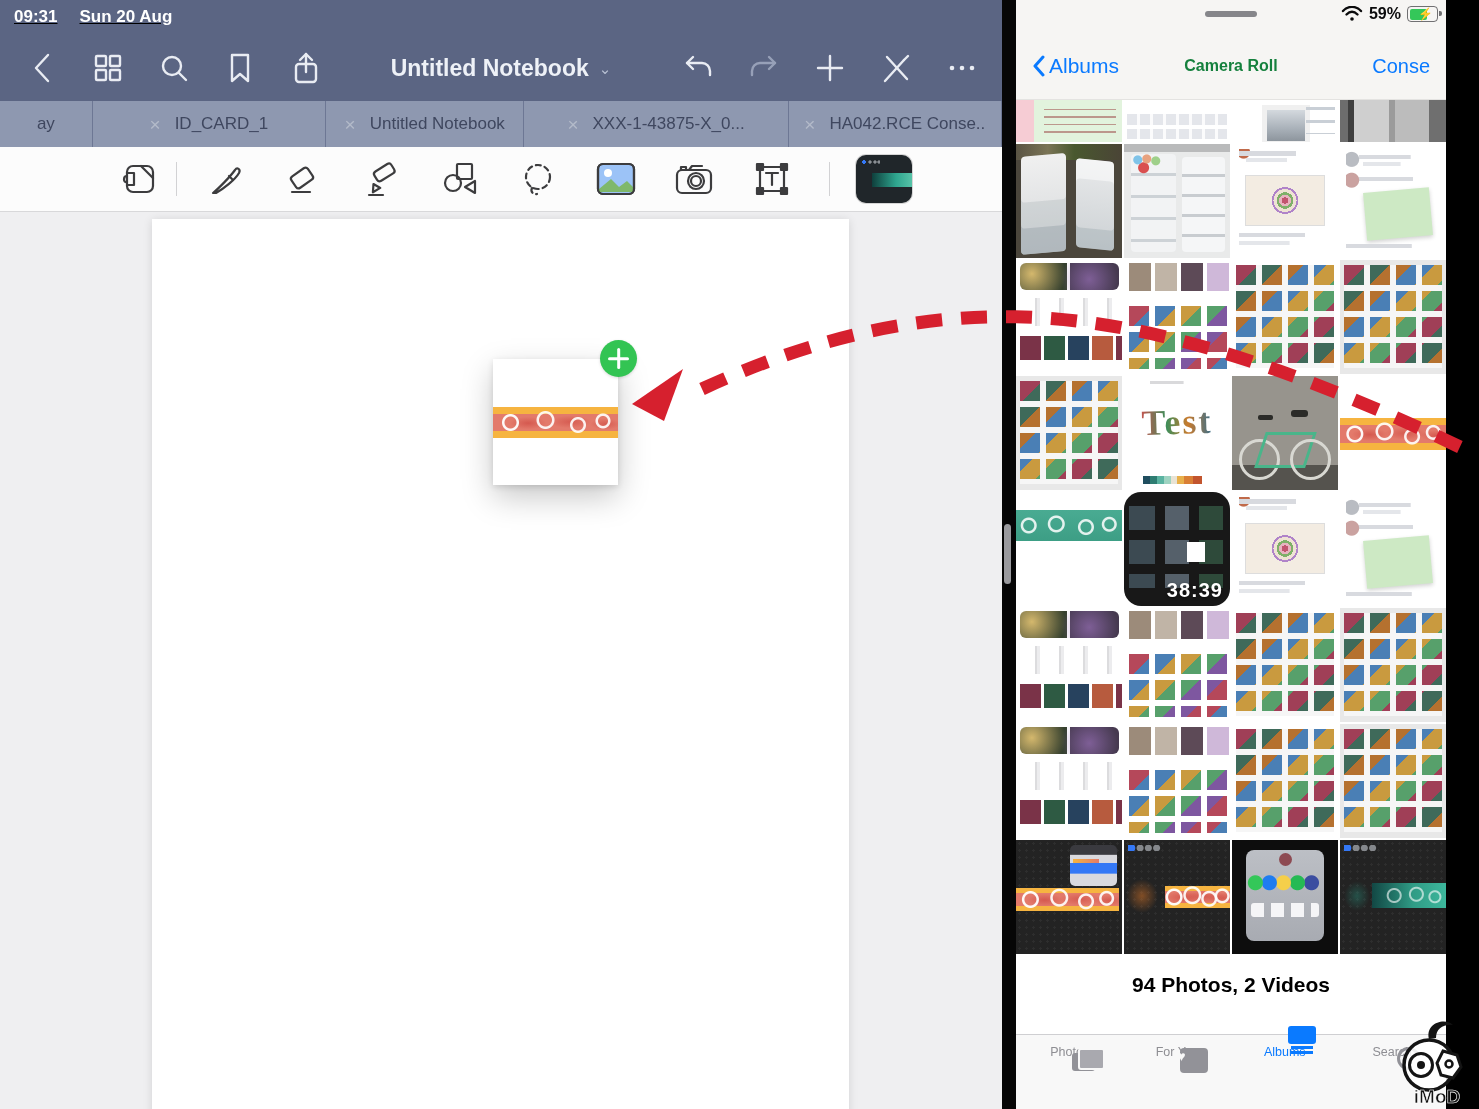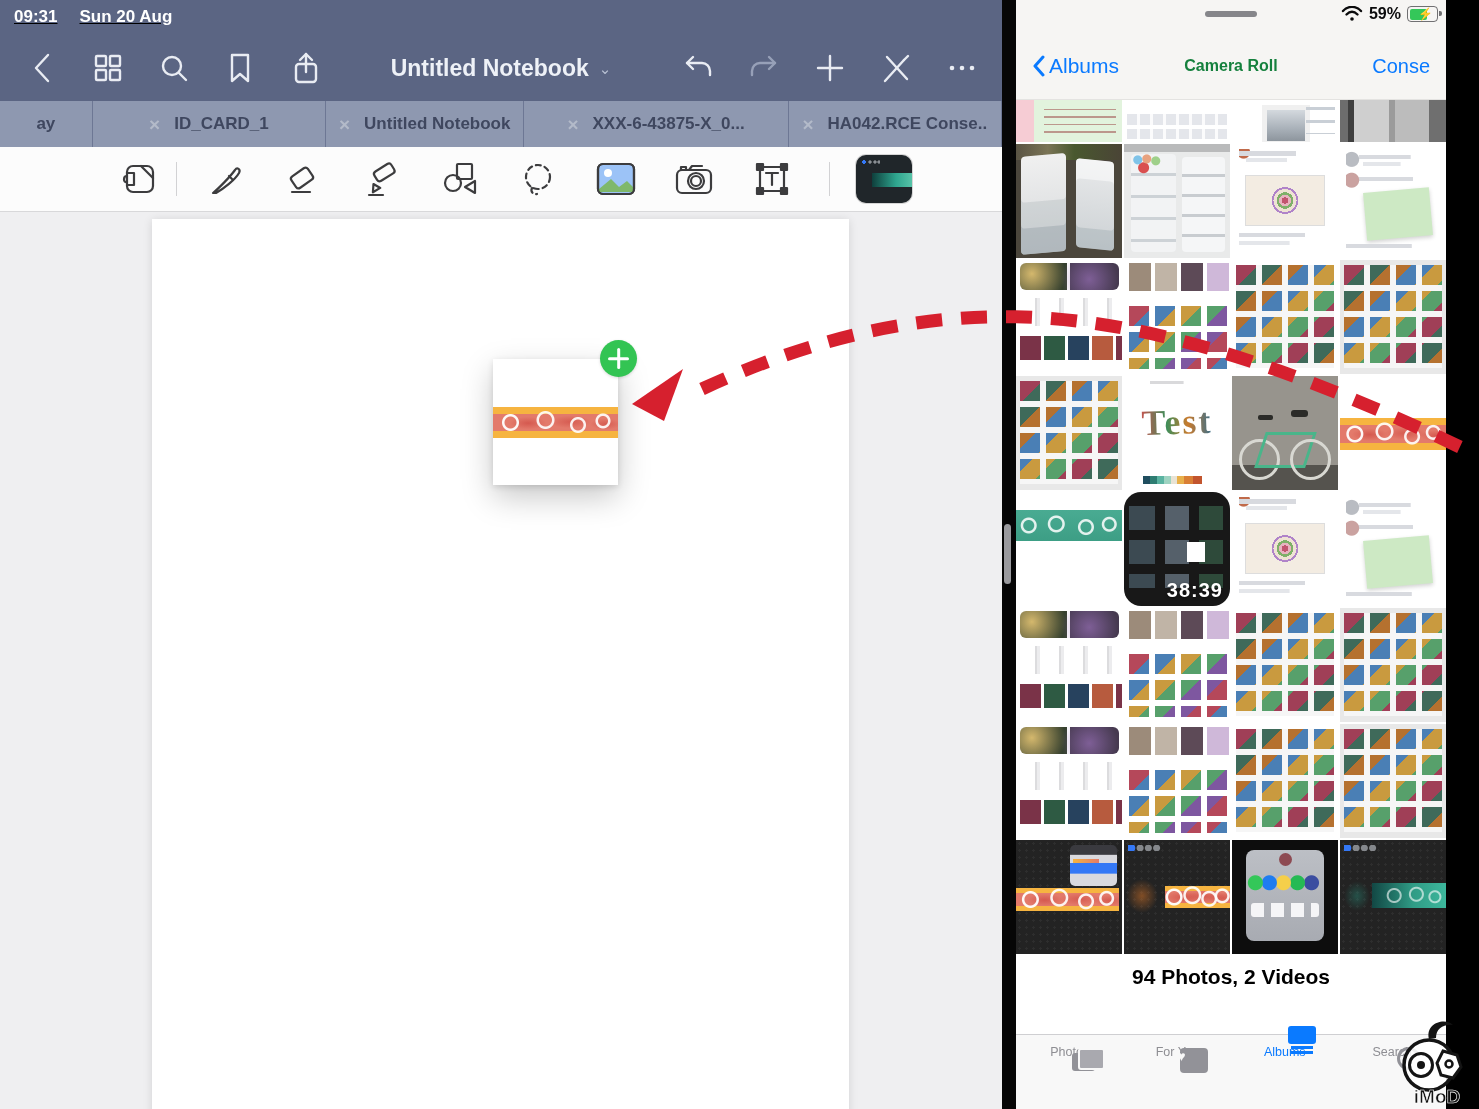--- a/index.html
+++ b/index.html
@@ -12,21 +12,21 @@
   .gn-status{height:28px;display:flex;gap:22px;padding:7px 0 0 14px;color:#fff;font-size:17px;font-weight:700;}
   .gn-nav{height:66px;display:flex;align-items:center;position:relative;padding:0 22px 0 24px;}
   .gn-nav .grp{display:flex;align-items:center;gap:30px;}
   .gn-nav .grp.right{margin-left:auto;}
   .gn-ic{width:36px;height:36px;display:flex;align-items:center;justify-content:center;cursor:pointer;}
   .gn-ic svg{stroke:#e9ecf3;fill:none;stroke-width:2.4;stroke-linecap:round;stroke-linejoin:round;}
   .gn-ic.dim svg{stroke:#97a0b8;}
   .gn-title{position:absolute;left:50%;top:50%;transform:translate(-50%,-50%);display:flex;align-items:center;gap:10px;color:#eef1f7;font-size:23px;font-weight:700;white-space:nowrap;cursor:pointer;}
   .gn-title .caret{font-size:15px;color:#b9c1d4;font-weight:400;}
   
-  .gn-tabs{height:46px;display:flex;background:#8e98b0;font-weight:bold;}
+  .gn-tabs{height:46px;display:flex;background:#8e98b0;}
   .gn-tab{display:flex;align-items:center;justify-content:center;gap:14px;border-right:1px solid #6d7794;color:#3f475f;font-size:17px;overflow:hidden;white-space:nowrap;cursor:pointer;background:#8e98b0;}
   .gn-tab .tx{color:#b3bac9;font-size:19px;line-height:1;}
   
   .gn-toolbar{height:64px;background:#fcfcfc;border-bottom:1px solid #d8d8da;display:flex;align-items:center;padding-left:116px;}
   .tool{width:46px;height:46px;display:flex;align-items:center;justify-content:center;margin-right:32px;cursor:pointer;}
   .tool svg{stroke:#3c3c3e;fill:none;stroke-width:2.2;stroke-linecap:round;stroke-linejoin:round;}
   .tb-div{width:1px;height:34px;background:#d2d2d4;margin:0 26px 0 -6px;}
   .sticker-thumb{width:56px;height:48px;border-radius:10px;background:#20262a;position:relative;overflow:hidden;cursor:pointer;box-shadow:0 0 0 1px rgba(0,0,0,.15);}
   .sticker-thumb::before{content:"";position:absolute;left:28%;top:38%;right:0;height:28%;background:linear-gradient(90deg,#0f3f3c,#2ea58e 60%,#57c3a8);}
   .sticker-thumb::after{content:"";position:absolute;left:6px;top:5px;width:18px;height:4px;background:
@@ -186,21 +186,21 @@
       linear-gradient(180deg,#bcbfc5,#a8abb2);}
   .k-share .a::after{content:"";position:absolute;left:7%;right:7%;top:58%;height:15%;background:repeating-linear-gradient(90deg,#f5f5f7 0 13px,transparent 13px 20px);border-radius:3px;}
   .k-share .b{left:44%;top:11%;width:13%;aspect-ratio:1/1;border-radius:50%;background:#8d4a52;}
   .k-dark-teal .a{left:30%;right:0;top:38%;height:22%;background:
       radial-gradient(circle at 30% 50%,transparent 5px,rgba(255,255,255,.6) 6px 7px,transparent 8px),
       radial-gradient(circle at 60% 45%,transparent 5px,rgba(255,255,255,.6) 6px 7px,transparent 8px),
       radial-gradient(circle at 85% 55%,transparent 4px,rgba(255,255,255,.6) 5px 6px,transparent 7px),
       linear-gradient(90deg,#124744,#2f9b85 55%,#3db79c);}
   .k-dark-teal .b{left:4%;top:36%;width:24%;height:26%;background:radial-gradient(ellipse,rgba(40,150,130,.4),transparent 70%);}
 
-  .ph-summary{text-align:center;padding-top:11px;font-size:21px;font-weight:700;color:#000;background:#fff;}
+  .ph-summary{text-align:center;padding-top:19px;font-size:21px;font-weight:700;color:#000;background:#fff;}
   .ph-tabbar{position:absolute;left:0;right:0;bottom:0;height:74px;background:#f8f8f8;border-top:1px solid #cfcfd2;display:flex;}
   .ph-tabbar .titem{flex:1;text-align:center;padding-top:10px;color:#8e8e93;font-size:12.5px;cursor:pointer;}
   .ph-tabbar .titem.active{color:#0a7aff;}
   .tbico{width:34px;height:30px;position:relative;margin:0 auto 3px;}
   .ico-photos::before{content:"";position:absolute;left:2px;top:8px;width:23px;height:18px;background:#929298;border-radius:3px;}
   .ico-photos::after{content:"";position:absolute;left:8px;top:3px;width:23px;height:18px;background:#a9a9af;border-radius:3px;border:2px solid #f8f8f8;}
   .ico-foryou::before{content:"";position:absolute;left:3px;top:3px;width:28px;height:25px;background:#929298;border-radius:4px;}
   .ico-foryou::after{content:"♥";position:absolute;left:0;right:0;top:2px;color:#f8f8f8;font-size:14px;line-height:18px;}
   .ico-albums::before{content:"";position:absolute;left:3px;bottom:1px;width:28px;height:18px;background:#0a7aff;border-radius:3px;}
   .ico-albums::after{content:"";position:absolute;left:6px;top:1px;width:22px;height:9px;background:linear-gradient(#0a7aff 0 3px,transparent 3px 5px,#0a7aff 5px 8px,transparent 8px);}
@@ -304,21 +304,21 @@
         <div class="gn-tab" style="width: 23.3%;">
           <span class="tx">×</span>
           <span>ID_CARD_1</span>
         </div>
         <div class="gn-tab" style="width: 19.8%;">
           <span class="tx">×</span>
           <span>Untitled Notebook</span>
         </div>
         <div class="gn-tab" style="width: 26.4%;">
           <span class="tx">×</span>
-          <span>XXX-6-43875-X_0...</span>
+          <span>XXX-1-43875-X_0...</span>
         </div>
         <div class="gn-tab" style="width: 21.3%;">
           <span class="tx">×</span>
           <span>HA042.RCE Conse..</span>
         </div>
       </div>
 
     <div class="gn-toolbar">
       <span class="tool" style="margin-right:20px;">
           <svg width="40" height="38" viewBox="0 0 40 38">

